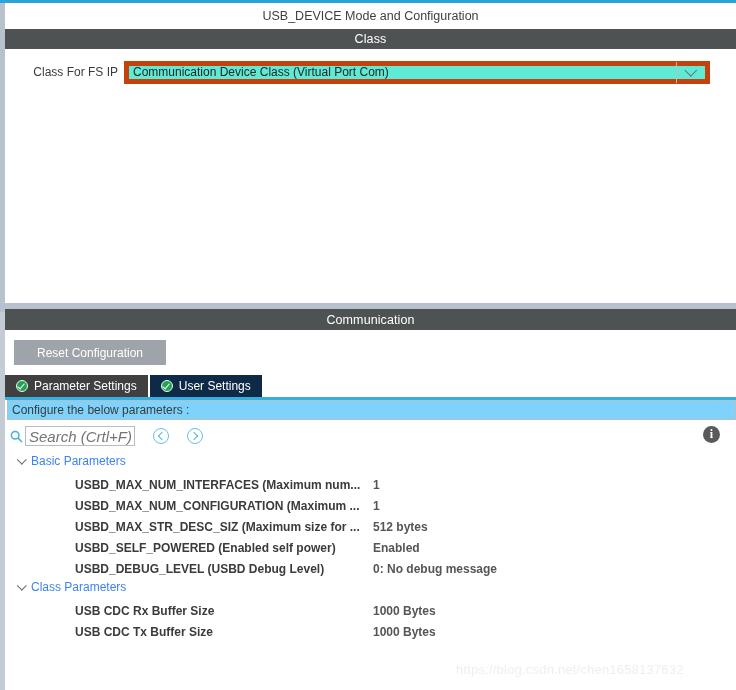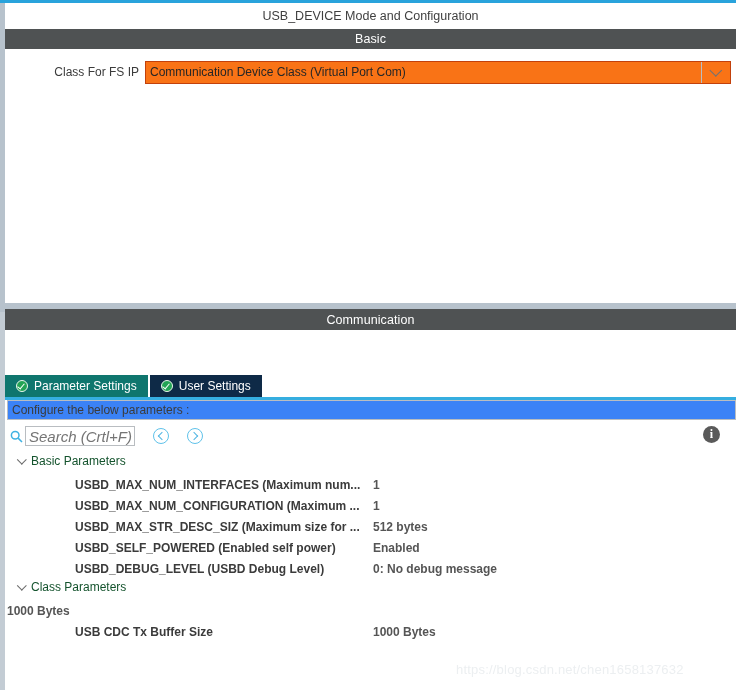--- a/index.html
+++ b/index.html
@@ -97,28 +97,27 @@
     display: flex;
     align-items: center;
   }
   .class-label {
     width: 119px;
     text-align: right;
     padding-right: 6px;
     font-size: 12px;
     color: #3b3b3b;
     box-sizing: border-box;
-    margin-left: 21px;
   }
   .class-select {
     position: relative;
     width: 586px;
     height: 23px;
-    background: #f97316;
-    border: 1px solid #c2410c;
+    background: #5eead4;
+    border: 5px solid #c2410c;
     box-sizing: border-box;
     display: flex;
     align-items: center;
   }
   .class-select-text {
     padding-left: 4px;
     font-size: 12px;
     color: #262626;
     flex: 1;
   }
@@ -194,21 +193,21 @@
     display: flex;
     align-items: center;
     padding: 0 11px;
     font-size: 12px;
     color: #ffffff;
     cursor: pointer;
     box-sizing: border-box;
     white-space: nowrap;
   }
   .tab.active {
-    background: #0f766e;
+    background: #404040;
   }
   .tab.inactive {
     background: #0e2a47;
     margin-left: 2px;
   }
   .tab-check {
     width: 12px;
     height: 12px;
     border-radius: 50%;
     background: #23a455;
@@ -236,21 +235,21 @@
   }
 
   
   .configure-strip {
     position: absolute;
     top: 70px; left: 2px;
     width: 729px;
     height: 20px;
     border: 1px solid #b9bdc1;
     box-sizing: border-box;
-    background: #3b82f6;
+    background: #7dd3fc;
     display: flex;
     align-items: center;
     padding-left: 4px;
     font-size: 12px;
     color: #3b3b3b;
   }
 
   
   .search-row {
     position: absolute;
@@ -344,21 +343,21 @@
   }
   .group-arrow i {
     display: block;
     width: 6px; height: 6px;
     border-left: 1.3px solid #6a6a6a;
     border-bottom: 1.3px solid #6a6a6a;
     transform: rotate(-45deg) translate(0px, -1px);
   }
   .group-label {
     font-size: 12px;
-    color: #14532d;
+    color: #3b82f6;
     padding-left: 2px;
   }
   .param-row {
     height: 21px;
     display: flex;
     align-items: flex-end;
     cursor: pointer;
     font-weight: bold;
   }
   .param-name {
@@ -391,40 +390,41 @@
 <body>
 
 <div id="root">
 
   <div class="top-accent"></div>
   <div class="left-rail"></div>
   <div class="left-rail-lower"></div>
 
   <div class="window-title">USB_DEVICE Mode and Configuration</div>
 
-  <div class="bar-header mode-bar">Basic</div>
+  <div class="bar-header mode-bar">Class</div>
 
   <div class="mode-body">
     <div class="class-row">
       <div class="class-label">Class For FS IP</div>
       <div class="class-select">
         <div class="class-select-text">Communication Device Class (Virtual Port Com)</div>
         <div class="class-select-arrow">
           <span class="chev"></span>
         </div>
       </div>
     </div>
   </div>
 
   <div class="splitter"></div>
 
   <div class="bar-header config-bar">Communication</div>
 
   <div class="config-body">
 
+    <button class="reset-btn">Reset Configuration</button>
 
     <div class="tabs">
       <div class="tab active">
         <span class="tab-check"></span>
         <span>Parameter Settings</span>
       </div>
       <div class="tab inactive">
         <span class="tab-check"></span>
         <span>User Settings</span>
       </div>
@@ -481,20 +481,21 @@
       </div>
 
       <div class="group-row">
         <span class="group-arrow">
             <i></i>
           </span>
         <span class="group-label">Class Parameters</span>
       </div>
 
       <div class="param-row">
+        <span class="param-name">USB CDC Rx Buffer Size</span>
         <span class="param-value">1000 Bytes</span>
       </div>
       <div class="param-row">
         <span class="param-name">USB CDC Tx Buffer Size</span>
         <span class="param-value">1000 Bytes</span>
       </div>
 
     </div>
   </div>
 

